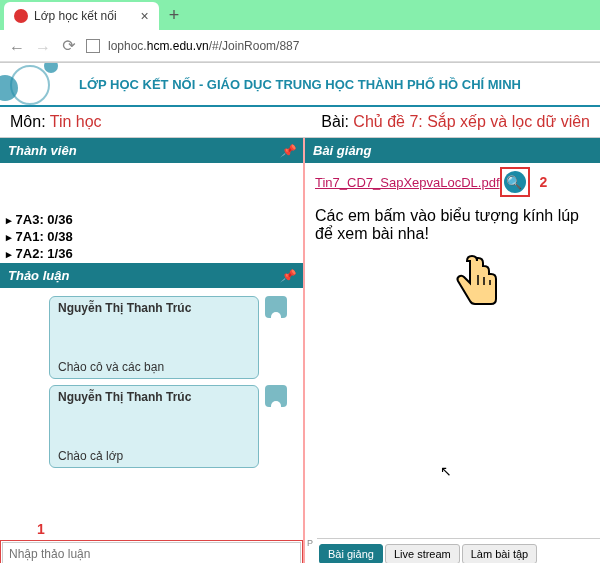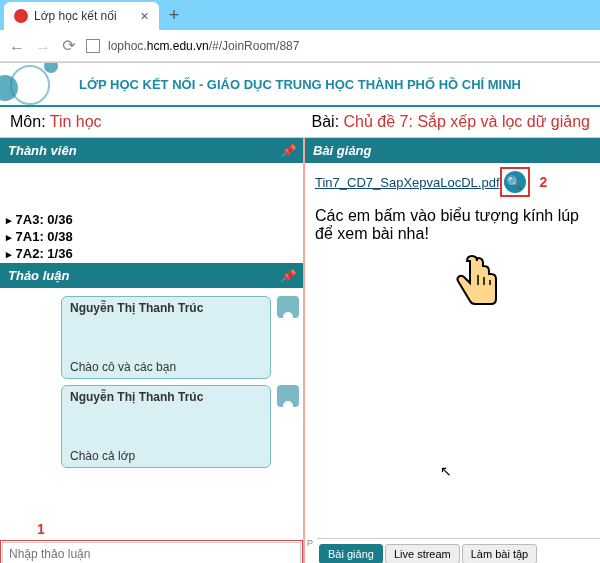--- a/index.html
+++ b/index.html
@@ -1,19 +1,19 @@
 <!DOCTYPE html>
 <html><head>
 <meta charset="utf-8">
 <style>
   * { box-sizing: border-box; margin: 0; padding: 0; }
   body { font-family: Arial, sans-serif; font-size: 12px; background: #fff; width: 600px; height: 563px; overflow: hidden; }
   
   .browser-chrome { background: #f1f1f1; border-bottom: 1px solid #ccc; }
-  .tab-bar { display: flex; align-items: center; height: 30px; background: #7dd3fc; }
+  .tab-bar { display: flex; align-items: center; height: 30px; background: #86efac; }
   .tab { display: flex; align-items: center; background: #fff; height: 28px; padding: 0 10px; border-radius: 6px 6px 0 0; margin: 2px 0 0 4px; font-size: 12px; color: #333; gap: 6px; max-width: 180px; }
   .tab-favicon { width: 14px; height: 14px; background: #d33; border-radius: 50%; display: inline-block; }
   .tab-close { color: #555; font-size: 14px; cursor: pointer; margin-left: 18px; }
   .new-tab { color: #555; font-size: 18px; padding: 0 10px; cursor: pointer; }
   .addr-bar { display: flex; align-items: center; height: 32px; padding: 0 8px; background: #fff; border-bottom: 1px solid #ddd; gap: 8px; }
   .nav-btn { color: #888; font-size: 16px; cursor: pointer; width: 18px; text-align: center; }
   .url-text { color: #555; font-size: 12px; }
   .url-text .highlight { color: #000; }
   .rect-icon { width: 14px; height: 14px; border: 1px solid #888; }
   
@@ -34,35 +34,35 @@
   .left-col { width: 305px; display: flex; flex-direction: column; border-right: 2px solid #fca5a5; }
   .right-col { flex: 1; display: flex; flex-direction: column; position: relative; }
   
   .panel-header { background: #1a7b89; color: #fff; font-weight: bold; font-style: italic; padding: 5px 8px; display: flex; justify-content: space-between; align-items: center; font-size: 13px; }
   .pin-icon { font-size: 12px; }
   
   .members-list { padding: 4px 2px; height: 56px; margin-top: 44px;}
   .member-item { padding: 1px 4px; font-size: 13px; font-weight: bold; cursor: pointer; }
   .member-item::before { content: "▸"; margin-right: 4px; font-size: 11px; }
   
-  .discuss-area { flex: 1; padding: 8px 4px; overflow: hidden; }
+  .discuss-area { flex: 1; padding: 8px 16px; overflow: hidden; }
   .chat-row { display: flex; align-items: flex-start; gap: 6px; margin-bottom: 6px; justify-content: flex-end; }
   .chat-bubble { background: #d8f0f3; border: 1px solid #7bbac4; border-radius: 6px; padding: 4px 8px; width: 210px; }
   .chat-name { font-weight: bold; font-size: 12px; color: #333; }
   .chat-text { font-size: 12px; color: #333; margin-top: 45px; }
   .avatar { width: 22px; height: 22px; background: #7bbac4; border-radius: 4px; display: flex; align-items: flex-end; justify-content: center; overflow: hidden; }
   .avatar-head { width: 10px; height: 10px; background: #fff; border-radius: 50%; margin-bottom: -4px;}
   
   .input-bar-wrap { border: 1px solid #d44; padding: 1px; position: relative;}
   .input-bar { width: 100%; border: 1px solid #ccc; padding: 4px 6px; font-size: 12px; outline: none; }
   .callout-1 { position: absolute; top: -20px; left: 36px; color: #d33; font-weight: bold; font-size: 14px; }
   
   .lecture-body { padding: 8px 10px; flex: 1; position: relative; }
   .lecture-link-row { display: flex; align-items: center; gap: 4px; position: relative;}
-  .lecture-link { color: #0c4a6e; text-decoration: underline; font-size: 13px; cursor:pointer;}
+  .lecture-link { color: #be185d; text-decoration: underline; font-size: 13px; cursor:pointer;}
   .zoom-btn { width: 22px; height: 22px; background: #1b8aa6; border-radius: 50%; display: flex; align-items: center; justify-content: center; color: #fff; font-size: 13px; cursor:pointer; position: relative;}
   .zoom-frame { position: absolute; top: -4px; left: -4px; width: 30px; height: 30px; border: 2px solid #d33; }
   .callout-2 { color: #d33; font-weight: bold; font-size: 14px; margin-left: 10px;}
   .lecture-text { margin-top: 14px; font-size: 16px; }
   
   .hand-cursor { position: absolute; top: 190px; left: 450px; pointer-events: none; }
   .hand-svg { width: 56px; height: 68px; }
   .mouse-cursor { position: absolute; top: 400px; left: 440px; font-size: 14px; color: #000; pointer-events:none;}
   
   .bottom-tabs { display: flex; gap: 2px; padding: 2px; border-top: 1px solid #ccc; align-items: center;}
@@ -101,21 +101,21 @@
         <div class="c3"></div>
     </div>
     <span>LỚP HỌC KẾT NỐI  -  GIÁO DỤC TRUNG HỌC THÀNH PHỐ HỒ CHÍ MINH</span>
   </div>
 
   <div class="info-row">
     <div class="info-left">
       <span>Môn: </span><span class="subject">Tin học</span>
     </div>
     <div class="info-right">
-      <span>Bài: </span><span class="lesson">Chủ đề 7: Sắp xếp và lọc dữ giảng</span>
+      <span>Bài: </span><span class="lesson">Chủ đề 7: Sắp xếp và lọc dữ viên</span>
     </div>
   </div>
 
   <div class="main-split">
     <div class="left-col">
       <div class="panel-header">
         <span>Thành viên</span>
         <span class="pin-icon">📌</span>
       </div>
       <div class="members-list">

